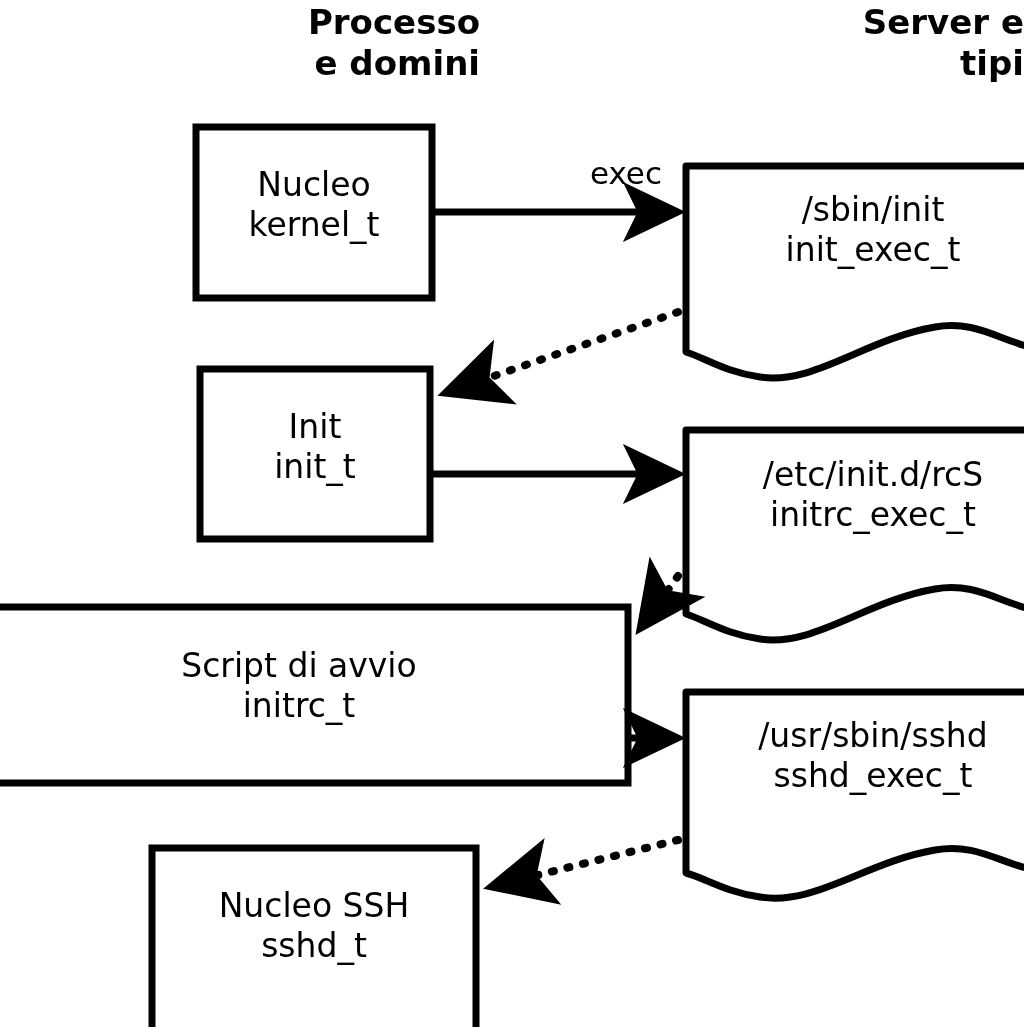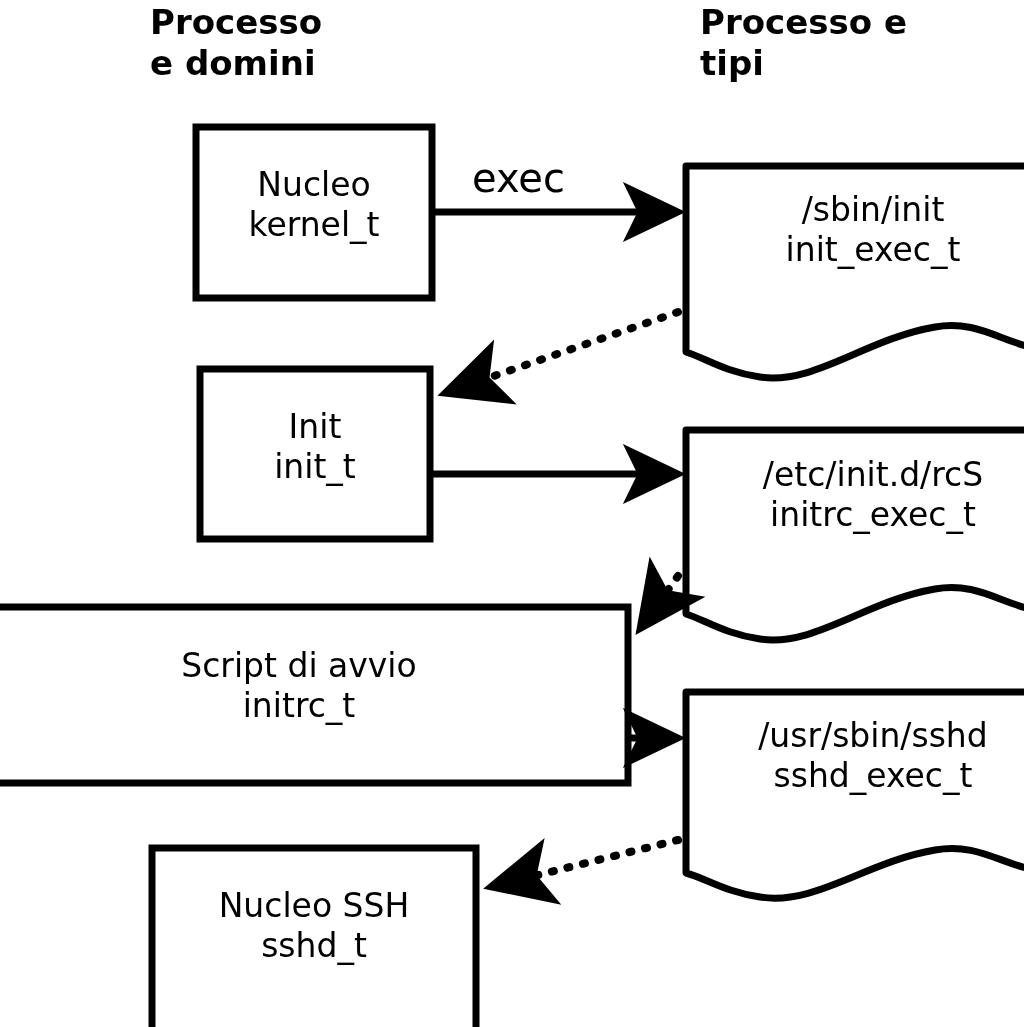--- a/index.html
+++ b/index.html
@@ -19,55 +19,55 @@
   }
   svg.layer {
     position: absolute;
     top: 0;
     left: 0;
     width: 1024px;
     height: 1027px;
   }
   .col-header {
     position: absolute;
-    text-align: left;
+    text-align: right;
     font-weight: bold;
     font-size: 34px;
     line-height: 1.22;
     color: #000000;
     white-space: pre-line;
   }
   #header-left  { left: 150px; top: 2px;  width: 330px; }
   #header-right { left: 700px; top: 2px;  width: 324px; }
 
   .node-label {
     position: absolute;
     text-align: center;
     font-size: 33px;
     line-height: 1.20;
     color: #000000;
     white-space: pre-line;
     pointer-events: none;
   }
   .edge-label {
     position: absolute;
-    text-align: left;
-    font-size: 40px;
+    text-align: right;
+    font-size: 31px;
     color: #000000;
     white-space: pre-line;
   }
 </style>
 </head>
 <body>
 
 <div id="diagram-root">
 
   <div class="col-header" id="header-left">Processo
 e domini</div>
-  <div class="col-header" id="header-right">Processo e
+  <div class="col-header" id="header-right">Server e
 tipi</div>
 
   <svg class="layer" viewBox="0 0 1024 1027" xmlns="http://www.w3.org/2000/svg">
     <defs>
       <marker id="arrow-solid" markerWidth="9" markerHeight="9" refX="7.6" refY="4.5" orient="auto" markerUnits="strokeWidth">
         <path d="M0,0.2 L9,4.5 L0,8.8 L2.1,4.5 Z" fill="#000000"></path>
       </marker>
       <marker id="arrow-dot" markerWidth="9" markerHeight="9" refX="7.6" refY="4.5" orient="auto" markerUnits="strokeWidth">
         <path d="M0,0.2 L9,4.5 L0,8.8 L2.1,4.5 Z" fill="#000000"></path>
       </marker>

